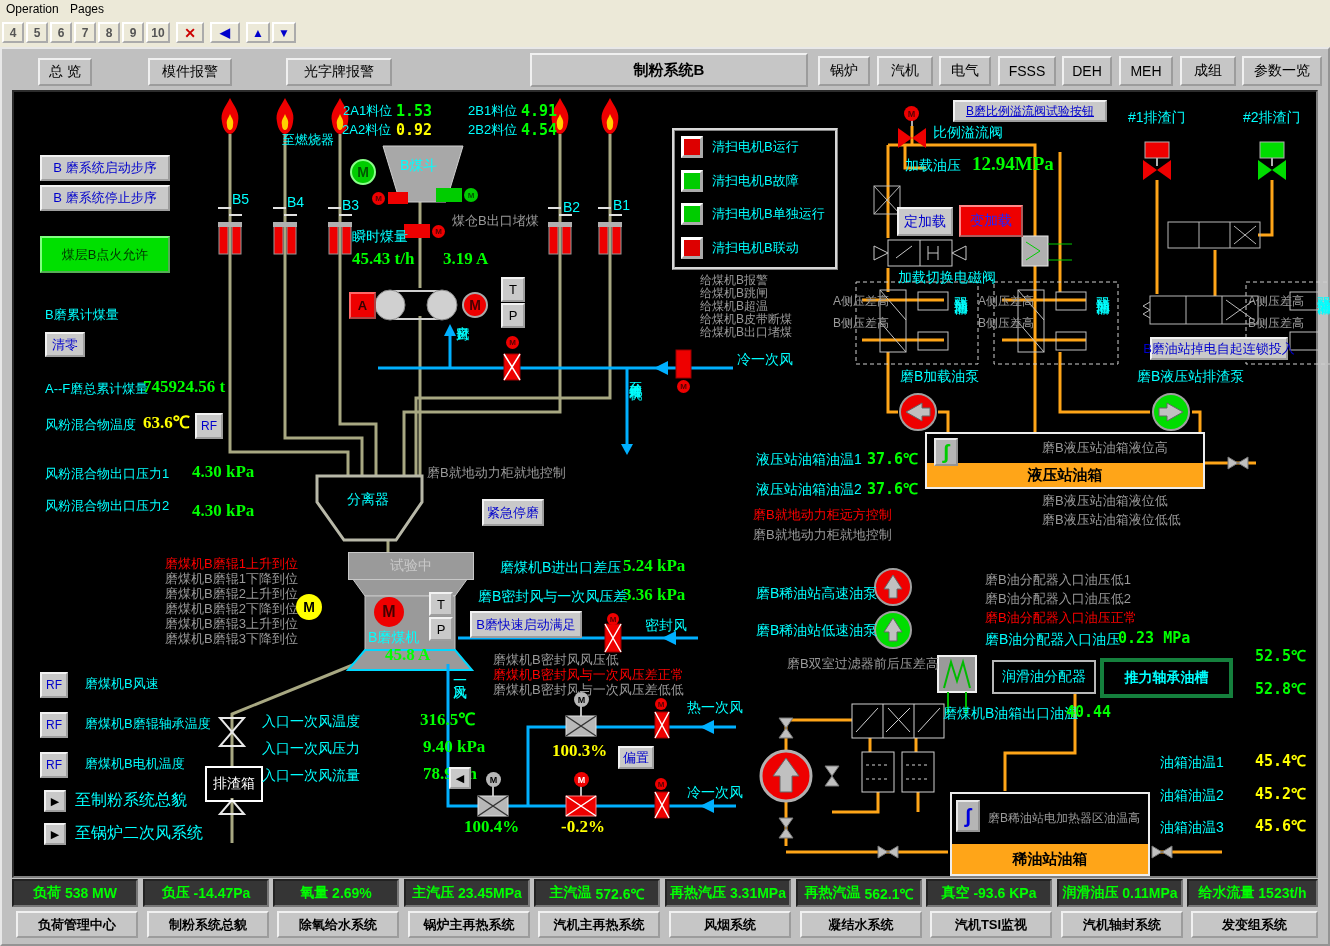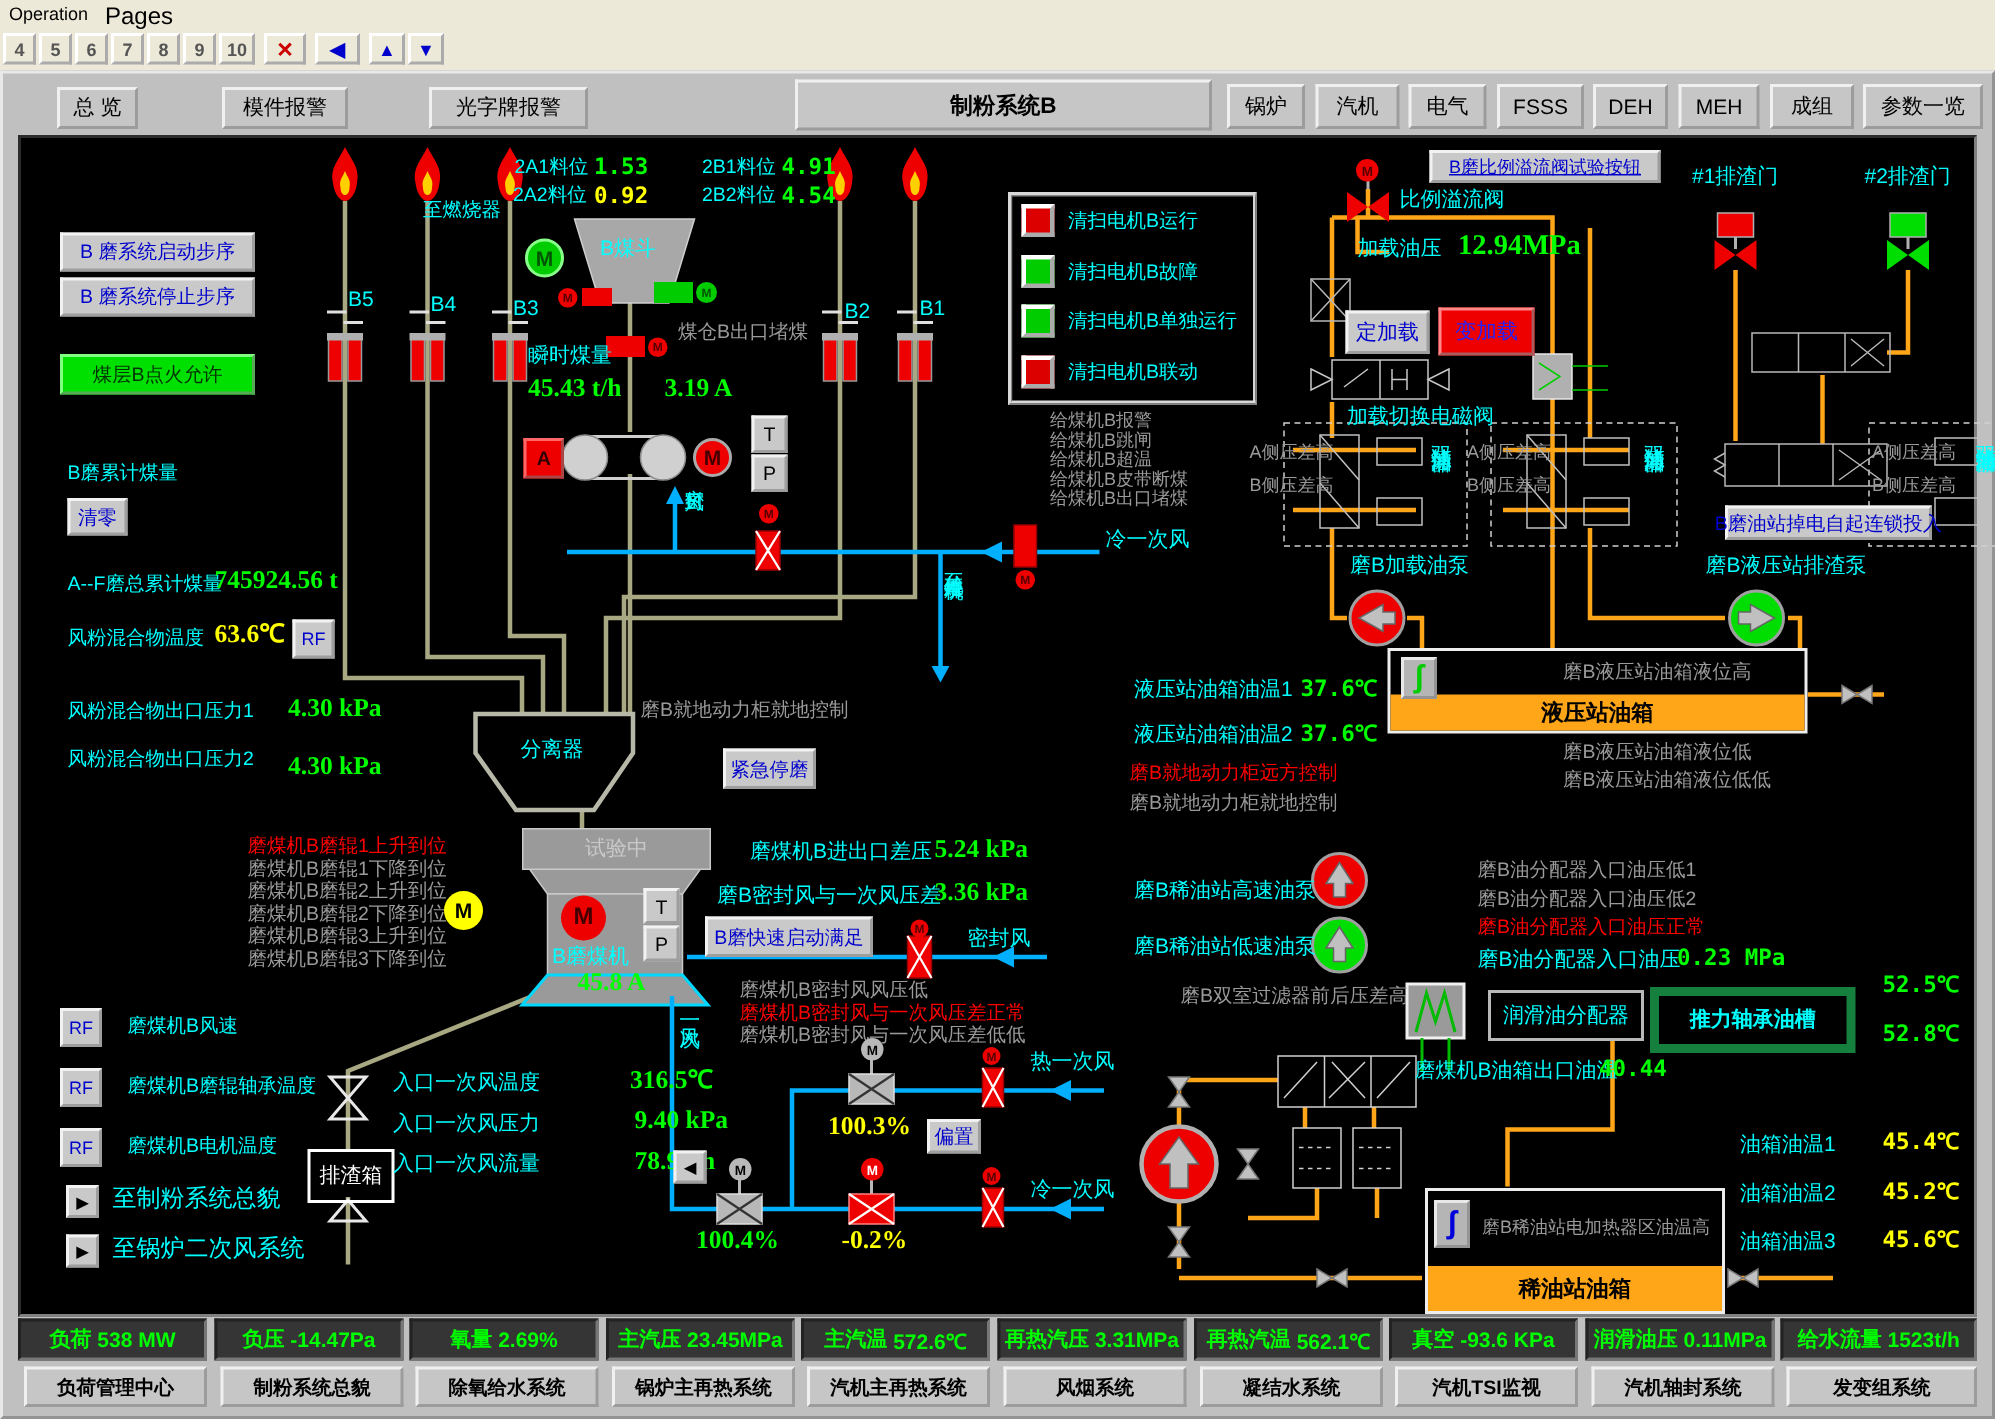--- a/index.html
+++ b/index.html
@@ -43,21 +43,21 @@
   .heater{position:absolute;width:24px;height:28px;background:#b5b5b5;border:2px outset #e8e8e8;
           display:flex;align-items:center;justify-content:center;font-size:21px;font-weight:bold;box-sizing:border-box;}
 </style>
 </head>
 <body>
 
 <div id="screen">
 
   <div id="menubar">
     <span class="t" style="left:6px;top:3px;font-size:12px;color:#000">Operation</span>
-    <span class="t" style="left:70px;top:3px;font-size:16px;color:#000">Pages</span>
+    <span class="t" style="left:70px;top:3px;font-size:12px;color:#000">Pages</span>
   </div>
 
   <div id="toolbar">
     <div class="tbtn" style="left:2px;width:22px">4</div>
     <div class="tbtn" style="left:26px;width:22px">5</div>
     <div class="tbtn" style="left:50px;width:22px">6</div>
     <div class="tbtn" style="left:74px;width:22px">7</div>
     <div class="tbtn" style="left:98px;width:22px">8</div>
     <div class="tbtn" style="left:122px;width:22px">9</div>
     <div class="tbtn" style="left:146px;width:24px">10</div>
@@ -356,21 +356,21 @@
         <polygon points="779,738 793,738 786,728"></polygon>
       <polygon points="779,818 793,818 786,828"></polygon>
         <polygon points="779,838 793,838 786,828"></polygon>
       <polygon points="825,766 839,766 832,776"></polygon>
         <polygon points="825,786 839,786 832,776"></polygon>
     </g>
   </svg>
 
   <div class="btn" style="left:40px;top:155px;width:130px;height:26px">B 磨系统启动步序</div>
   <div class="btn" style="left:40px;top:185px;width:130px;height:26px">B 磨系统停止步序</div>
-  <div class="btn" style="left:40px;top:236px;width:130px;height:27px;background:#00e000;color:#003300;border-color:#80ff80">煤层B点火允许</div>
+  <div class="btn" style="left:40px;top:236px;width:130px;height:37px;background:#00e000;color:#003300;border-color:#80ff80">煤层B点火允许</div>
   <span class="t cy" style="left:45px;top:308px">B磨累计煤量</span>
   <div class="btn" style="left:45px;top:332px;width:40px;height:25px">清零</div>
   <span class="t cy" style="left:45px;top:382px">A--F磨总累计煤量</span>
   <span class="t gn v" style="left:143px;top:378px">745924.56 t</span>
   <span class="t cy" style="left:45px;top:418px">风粉混合物温度</span>
   <span class="t yl v" style="left:143px;top:414px">63.6℃</span>
   <div class="btn" style="left:195px;top:413px;width:28px;height:26px;font-size:12px">RF</div>
   <span class="t cy" style="left:45px;top:467px">风粉混合物出口压力1</span>
   <span class="t gn v" style="left:192px;top:463px">4.30 kPa</span>
   <span class="t cy" style="left:45px;top:499px">风粉混合物出口压力2</span>
@@ -523,21 +523,21 @@
 
   <span class="t cy" style="left:756px;top:586px;font-size:14px">磨B稀油站高速油泵</span>
   <span class="t cy" style="left:756px;top:623px;font-size:14px">磨B稀油站低速油泵</span>
   <span class="t gy" style="left:985px;top:573px">磨B油分配器入口油压低1</span>
   <span class="t gy" style="left:985px;top:592px">磨B油分配器入口油压低2</span>
   <span class="t rd" style="left:985px;top:611px">磨B油分配器入口油压正常</span>
   <span class="t cy" style="left:985px;top:632px;font-size:14px">磨B油分配器入口油压</span>
   <span class="t gn v15" style="left:1118px;top:630px">0.23 MPa</span>
   <span class="t gy" style="left:787px;top:657px">磨B双室过滤器前后压差高</span>
   <div style="position:absolute;left:992px;top:660px;width:100px;height:30px;border:2px solid #b8b8b8;color:#00ffff;display:flex;align-items:center;justify-content:center;font-size:14px">润滑油分配器</div>
-  <div style="position:absolute;left:1100px;top:658px;width:125px;height:32px;border:6px solid #15803d;color:#00ffff;display:flex;align-items:center;justify-content:center;font-size:14px;font-weight:bold">推力轴承油槽</div>
+  <div style="position:absolute;left:1100px;top:658px;width:125px;height:32px;border:4px solid #15803d;color:#00ffff;display:flex;align-items:center;justify-content:center;font-size:14px;font-weight:bold">推力轴承油槽</div>
   <span class="t gn v15" style="left:1255px;top:648px">52.5℃</span>
   <span class="t gn v15" style="left:1255px;top:681px">52.8℃</span>
   <span class="t cy" style="left:943px;top:706px;font-size:14px">磨煤机B油箱出口油温</span>
   <span class="t gn v15" style="left:1066px;top:704px">40.44</span>
 
   <div class="tank" style="left:950px;top:792px;width:200px;height:84px">
     <div class="tankbar" style="height:30px">稀油站油箱</div>
   </div>
   <div class="heater" style="left:956px;top:800px;color:#0000dd;height:32px">ʃ</div>
   <span class="t gy" style="left:988px;top:812px;font-size:12px">磨B稀油站电加热器区油温高</span>

